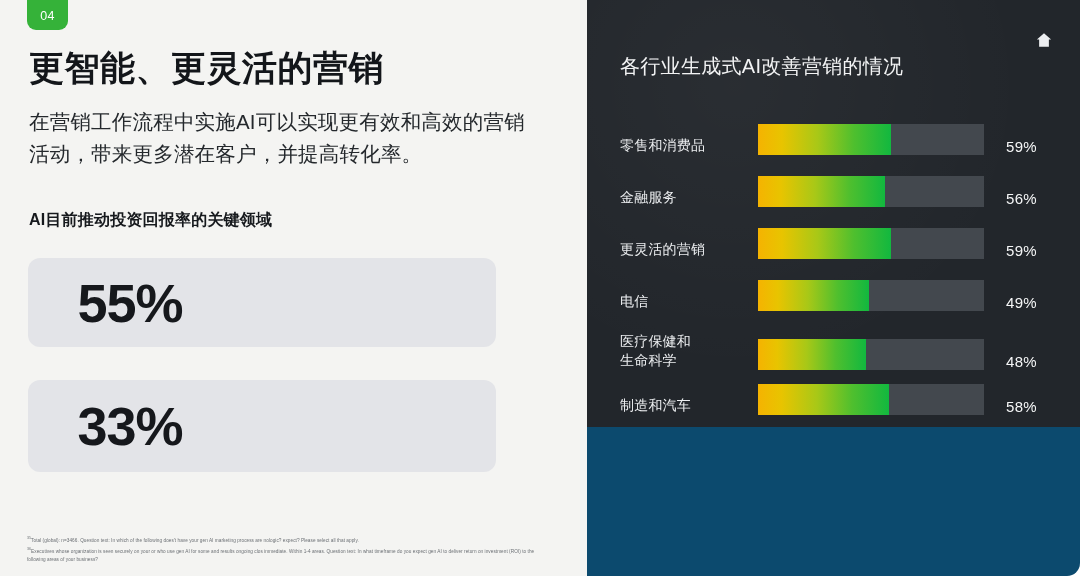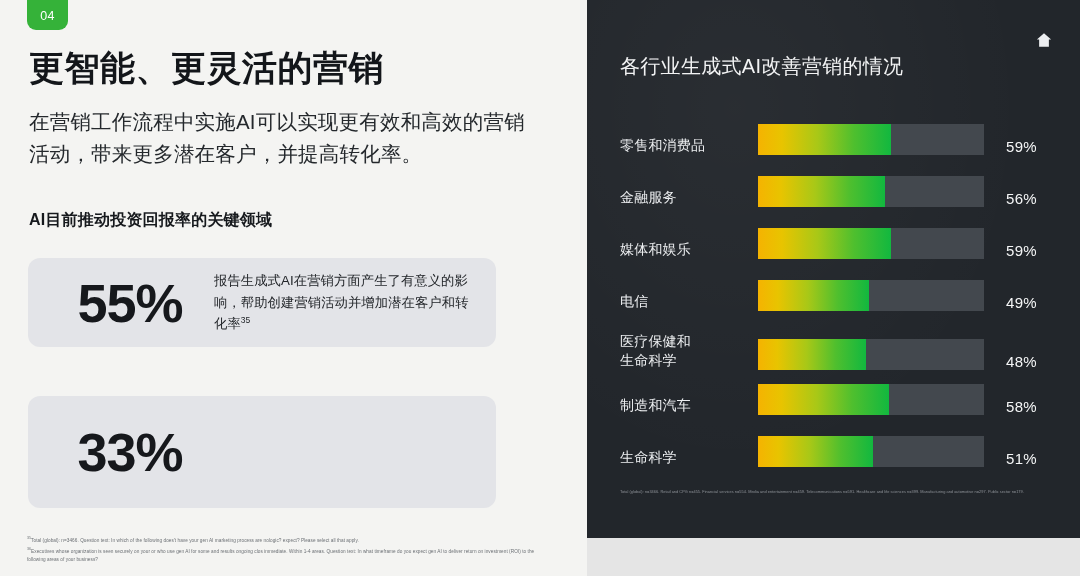--- a/index.html
+++ b/index.html
@@ -6,21 +6,22 @@
   html, body {
     width: 1080px; height: 576px;
     overflow: hidden;
     font-family: "Liberation Sans", "DejaVu Sans", sans-serif;
     background: #ffffff;
   }
   .slide {
     position: relative;
     width: 1080px; height: 576px;
     display: flex;
-    background: #e5e5e5;
+    background: #0c4a6e;
+    border-radius: 13px;
   }
 
   
   .left-panel {
     position: relative;
     width: 587px; height: 576px;
     background: #f4f4f2;
     padding: 0;
     flex: 0 0 587px;
   }
@@ -74,21 +75,21 @@
     position: absolute;
     left: 28px;
     width: 468px;
     background: #e3e4e8;
     border-radius: 12px;
     display: flex;
     align-items: center;
     padding: 0 20px 0 18px;
   }
   .stat-card.card-a { top: 258px; height: 89px; }
-  .stat-card.card-b { top: 396px; height: 112px; }
+  .stat-card.card-b { top: 380px; height: 92px; }
 
   .stat-value {
     font-size: 54px;
     font-weight: 800;
     color: #16181c;
     letter-spacing: -1px;
     line-height: 1;
     width: 168px;
     flex: 0 0 168px;
     text-align: center;
@@ -111,21 +112,21 @@
     line-height: 1.75;
     color: #6b6f74;
     letter-spacing: 0.05px;
   }
   .left-footnote p { margin-bottom: 1px; }
   .left-footnote sup { font-size: 3.6px; }
 
   
   .right-panel {
     position: relative;
-    width: 493px; height: 538px;
+    width: 493px; height: 427px;
     background: #22262b;
     flex: 0 0 493px;
     overflow: hidden;
     padding-left: 32px;
   }
   .right-panel::before {
     content: "";
     position: absolute;
     inset: 0;
     background: radial-gradient(ellipse at 30% 20%, rgba(255,255,255,0.035), rgba(0,0,0,0) 60%);
@@ -214,21 +215,20 @@
     </div>
 
     <h1 class="headline">更智能、更灵活的营销</h1>
 
     <p class="subhead">在营销工作流程中实施AI可以实现更有效和高效的营销活动，带来更多潜在客户，并提高转化率。</p>
 
     <h2 class="section-title">AI目前推动投资回报率的关键领域</h2>
 
     <div class="stat-card card-a">
       <div class="stat-value">55%</div>
-      <div class="stat-desc"><span>报告生成式AI在营销方面产生了有意义的影响，帮助创建营销活动并增加潜在客户和转化率</span><sup>35</sup></div>
     </div>
 
     <div class="stat-card card-b">
       <div class="stat-value">33%</div>
     </div>
 
     <div class="left-footnote">
       <p><sup>35</sup><span>Total (global): n=3466. Question text: In which of the following does't have your gen AI marketing process are nologic? expect? Please select all that apply.</span></p>
       <p><sup>36</sup><span>Executives whose organization is seen securely on your or who use gen AI for some and results ongoing clos immediate. Within 1-4 areas. Question text: In what timeframe do you expect gen AI to deliver return on investment (ROI) to the following areas of your business?</span></p>
     </div>
@@ -257,21 +257,21 @@
 
       <div class="bar-row" style="top:58px">
         <div class="bar-label">金融服务</div>
         <div class="bar-track">
           <div class="bar-fill" style="width: 56%;"></div>
         </div>
         <div class="bar-value">56%</div>
       </div>
 
       <div class="bar-row" style="top:110px">
-        <div class="bar-label">媒体和娱乐</div>
+        <div class="bar-label">更灵活的营销</div>
         <div class="bar-track">
           <div class="bar-fill" style="width: 59%;"></div>
         </div>
         <div class="bar-value">59%</div>
       </div>
 
       <div class="bar-row" style="top:162px">
         <div class="bar-label">电信</div>
         <div class="bar-track">
           <div class="bar-fill" style="width: 49%;"></div>

